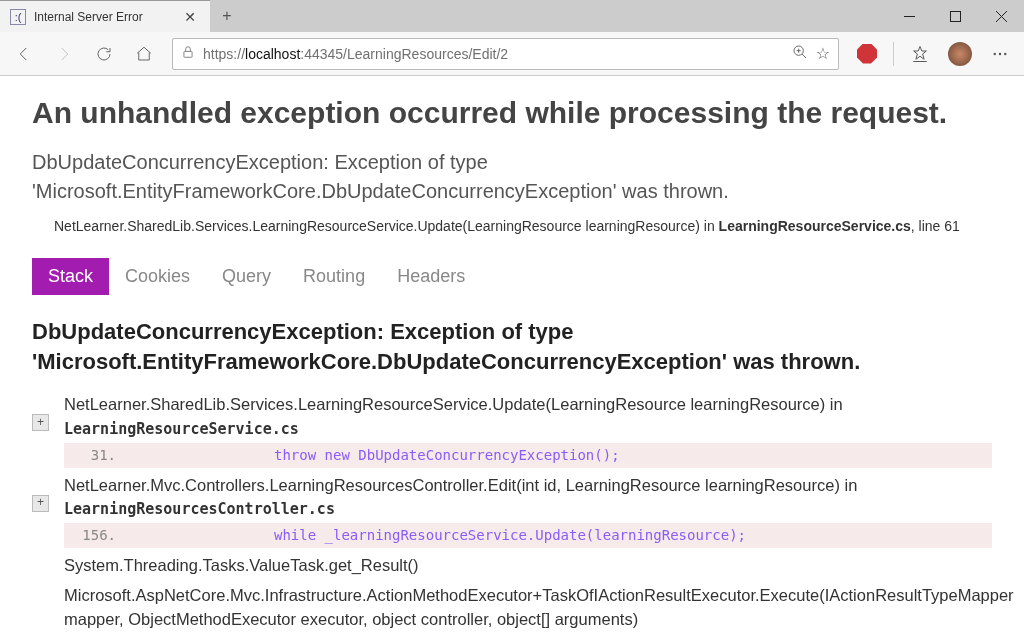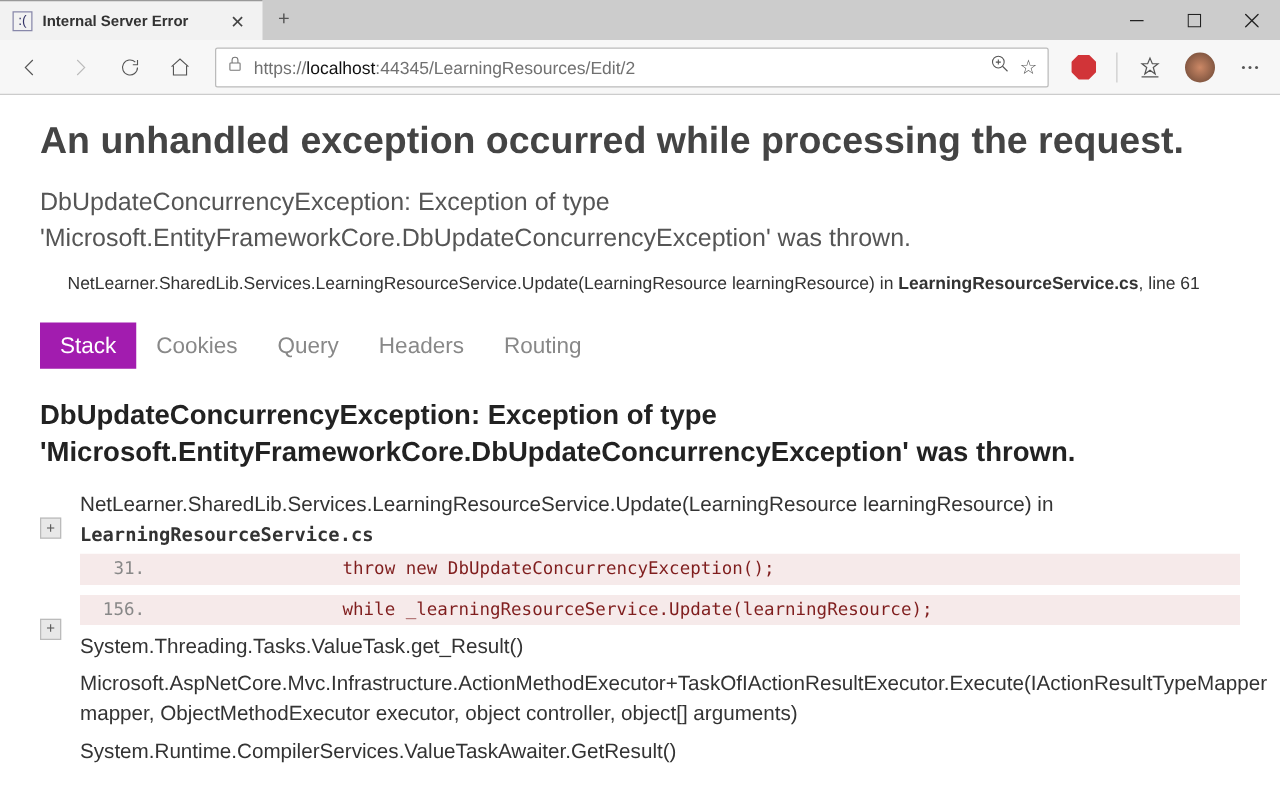--- a/index.html
+++ b/index.html
@@ -2,21 +2,21 @@
 <html><head>
   <meta charset="utf-8">
   <style>
     * { margin: 0; padding: 0; box-sizing: border-box; }
     body { font-family: "Segoe UI", Arial, sans-serif; background: #fff; color: #222; overflow: hidden; }
     
     
     .titlebar { height: 32px; background: #cccccc; display: flex; align-items: stretch; }
     .tab { background: #f2f2f2; display: flex; align-items: center; gap: 8px; padding: 0 10px; min-width: 210px; height: 32px; border-top: 1px solid #999; }
     .tab .favicon { width: 16px; height: 16px; display: inline-flex; align-items: center; justify-content: center; font-size: 11px; border: 1px solid #88a; color: #336; }
-    .tab .tab-title { font-size: 12px; color: #333; flex: 1; font-weight: bold; }
+    .tab .tab-title { font-size: 12px; color: #333; flex: 1; }
     .tab .tab-close { font-size: 14px; color: #444; cursor: pointer; padding: 0 4px; }
     .new-tab { width: 34px; display: flex; align-items: center; justify-content: center; font-size: 16px; color: #555; cursor: pointer; }
     .titlebar-spacer { flex: 1; }
     .win-controls { display: flex; }
     .win-btn { width: 46px; height: 32px; display: flex; align-items: center; justify-content: center; font-size: 12px; color: #222; cursor: pointer; }
     .win-btn svg { width: 11px; height: 11px; }
     
     .toolbar { height: 44px; background: #f7f7f7; border-bottom: 1px solid #ccc; display: flex; align-items: center; padding: 0 6px; gap: 4px; }
     .toolbtn { width: 36px; height: 36px; display: flex; align-items: center; justify-content: center; color: #555; cursor: pointer; border-radius: 2px; }
     .toolbtn.disabled { color: #bbb; }
@@ -44,21 +44,21 @@
     .tabnav { display: flex; gap: 0; margin-bottom: 22px; }
     .tabnav .tabitem { padding: 8px 16px; font-size: 18px; color: #888; cursor: pointer; }
     .tabnav .tabitem.active { background: #a21caf; color: #fff; }
     
     h2 { font-size: 22px; font-weight: 700; color: #222; margin-bottom: 14px; line-height: 1.35; }
     .frame { font-size: 16.5px; color: #333; padding: 3px 0 3px 32px; position: relative; line-height: 1.45; }
     .frame .file { font-weight: 700; font-family: Consolas, monospace; font-size: 15px; }
     .expand { position: absolute; left: 0; top: 24px; width: 17px; height: 17px; background: #e8e8e8; border: 1px solid #bbb; display: flex; align-items: center; justify-content: center; font-size: 12px; cursor: pointer; color: #555; }
     .codeline { background: #f6eaea; font-family: Consolas, monospace; font-size: 14px; display: flex; padding: 2px 0; margin-top: 2px; margin-left: 0; }
     .codeline .ln { width: 70px; text-align: right; color: #888; padding-right: 18px; }
-    .codeline .code { color: #7f1d1d; flex: 1; padding-left: 140px; }
+    .codeline .code { color: #8b5cf6; flex: 1; padding-left: 140px; }
   </style>
 </head>
 <body>
 
 <div class="titlebar">
   <div class="tab">
     <span class="favicon">:(</span>
     <span class="tab-title">Internal Server Error</span>
     <span class="tab-close">✕</span>
   </div>
@@ -147,37 +147,38 @@
   <h1>An unhandled exception occurred while processing the request.</h1>
   <p class="sub">DbUpdateConcurrencyException: Exception of type 'Microsoft.EntityFrameworkCore.DbUpdateConcurrencyException' was thrown.</p>
   <p class="loc">
     <span>NetLearner.SharedLib.Services.LearningResourceService.Update(LearningResource learningResource) in </span><b>LearningResourceService.cs</b><span>, line 61</span>
   </p>
 
   <div class="tabnav" id="tabnav">
       <div class="tabitem active">Stack</div>
       <div class="tabitem">Cookies</div>
       <div class="tabitem">Query</div>
+      <div class="tabitem">Routing</div>
       <div class="tabitem">Headers</div>
-      <div class="tabitem">Routing</div>
     </div>
 
   <h2>DbUpdateConcurrencyException: Exception of type 'Microsoft.EntityFrameworkCore.DbUpdateConcurrencyException' was thrown.</h2>
 
   <div id="frames">
       <div class="frame">
         <div class="expand">+</div>
         <div>NetLearner.SharedLib.Services.LearningResourceService.Update(LearningResource learningResource) in <span class="file">LearningResourceService.cs</span></div>
         <div class="codeline">
           <span class="ln">31.</span>
           <span class="code">throw new DbUpdateConcurrencyException();</span>
         </div>
       </div>
       <div class="frame">
         <div class="expand">+</div>
+        <div>NetLearner.Mvc.Controllers.LearningResourcesController.Edit(int id, LearningResource learningResource) in <span class="file">LearningResourcesController.cs</span></div>
         <div class="codeline">
           <span class="ln">156.</span>
           <span class="code">while _learningResourceService.Update(learningResource);</span>
         </div>
       </div>
       <div class="frame nocode">
         <div>System.Threading.Tasks.ValueTask<tresult>.get_Result()</tresult></div>
       </div>
       <div class="frame nocode">
         <div>Microsoft.AspNetCore.Mvc.Infrastructure.ActionMethodExecutor+TaskOfIActionResultExecutor.Execute(IActionResultTypeMapper mapper, ObjectMethodExecutor executor, object controller, object[] arguments)</div>

